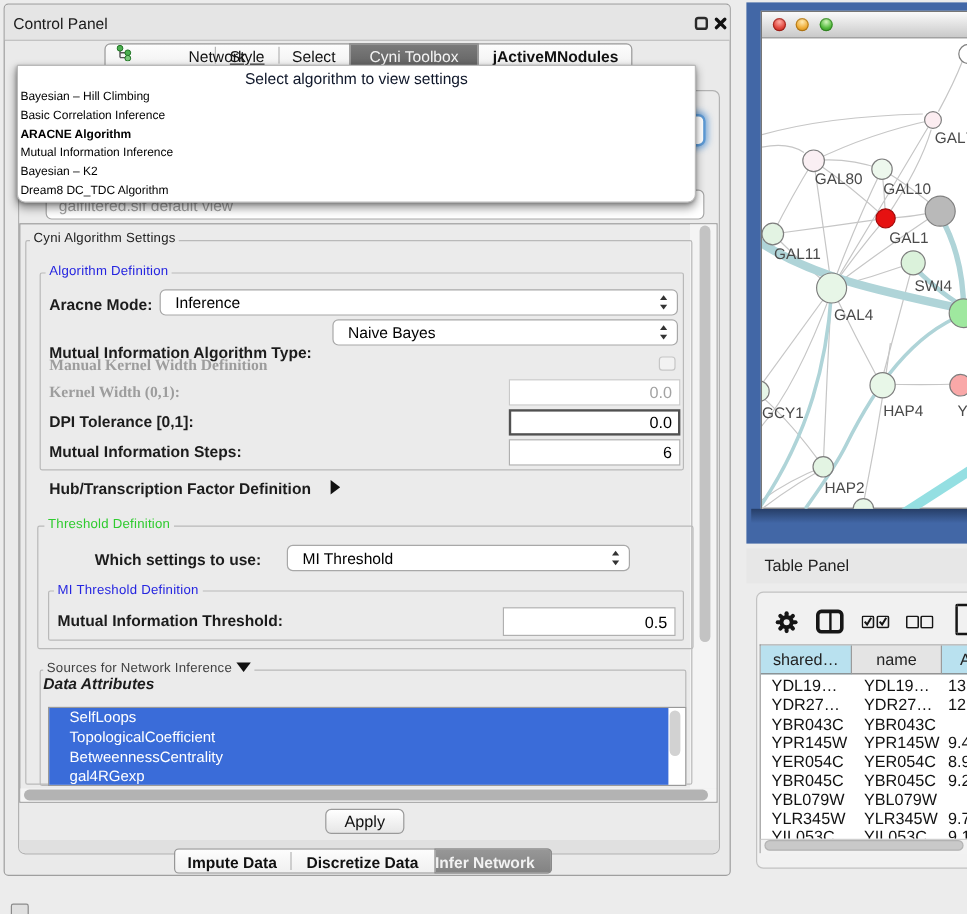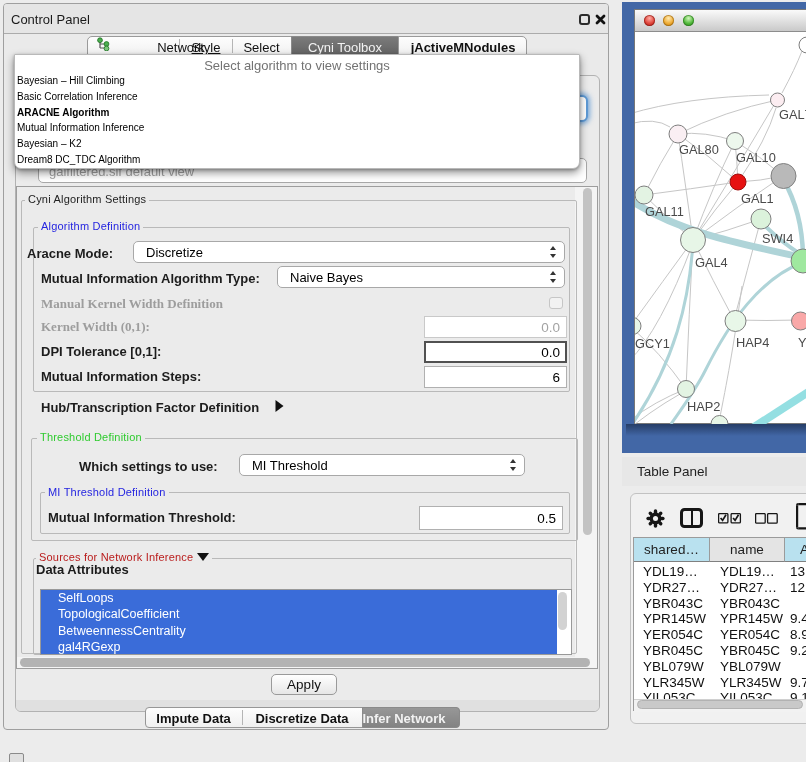--- a/index.html
+++ b/index.html
@@ -65,27 +65,27 @@
 
 <div class="abs" style="left:17px;top:657px;width:580px;height:11px;background:#f4f4f4;"></div>
 <div class="abs" style="left:20px;top:658px;width:570px;height:9px;background:#b3b3b3;border-radius:5px;"></div>
 
 <div class="etch" style="left:21px;top:200px;width:556px;height:454px;"></div>
 <div class="gtitle" style="left:25px;top:193px;color:#222;">Cyni Algorithm Settings</div>
 
 <div class="etch" style="left:33px;top:227px;width:537px;height:165px;"></div>
 <div class="gtitle" style="left:38px;top:220px;color:#2525e0;">Algorithm Definition</div>
 
-<div class="lbl abs" style="left:27px;top:246px;">Aracne Mode:</div>
+<div class="lbl abs" style="left:41px;top:246px;">Aracne Mode:</div>
 <div class="combo" style="left:133px;top:241px;width:432px;height:22px;border-radius:5px;">
     <span class="ar"></span>
-<div class="abs" style="left:12px;top:3px;">Discretize</div>
-  </div>
-
-<div class="lbl abs" style="left:41px;top:271px;">Mutual Information Algorithm Type:</div>
+<div class="abs" style="left:12px;top:3px;">Inference</div>
+  </div>
+
+<div class="lbl abs" style="left:41px;top:286px;">Mutual Information Algorithm Type:</div>
 <div class="combo" style="left:277px;top:266px;width:288px;height:22px;border-radius:5px;">
     <span class="ar"></span>
 <div class="abs" style="left:12px;top:3px;">Naive Bayes</div>
   </div>
 
 <div class="lbl abs dis" style="left:41px;top:296px;">Manual Kernel Width Definition</div>
 <div class="abs" style="left:549px;top:297px;width:14px;height:12px;background:#f2f2f2;border:1px solid #c6c6c6;border-radius:3px;box-sizing:border-box;"></div>
 
 <div class="lbl abs dis" style="left:41px;top:319px;">Kernel Width (0,1):</div>
 <div class="field" style="left:424px;top:316px;width:143px;height:22px;border-color:#c9c9c9;color:#a3a3a3;padding:3px 6px 0 0;">0.0</div>
@@ -109,40 +109,40 @@
     <span class="ar"></span>
 <div class="abs" style="left:12px;top:3px;text-align:center;">MI Threshold</div>
   </div>
 
 <div class="etch" style="left:40px;top:492px;width:530px;height:42px;"></div>
 <div class="gtitle" style="left:45px;top:486px;color:#2525e0;">MI Threshold Definition</div>
 <div class="lbl abs" style="left:48px;top:510px;">Mutual Information Threshold:</div>
 <div class="field" style="left:419px;top:506px;width:144px;height:24px;padding:4px 6px 0 0;">0.5</div>
 
 <div class="etch" style="left:33px;top:558px;width:539px;height:97px;"></div>
-<div class="gtitle" style="left:36px;top:551px;color:#b91c1c;">Sources for Network Inference <span style="display:inline-block;width:0;height:0;border:6.5px solid transparent;border-top:8.5px solid #111;border-bottom:none;vertical-align:0px;"></span></div>
-<div class="lbl abs" style="left:36px;top:562px;">Data Attributes</div>
+<div class="gtitle" style="left:36px;top:551px;color:#404040;">Sources for Network Inference <span style="display:inline-block;width:0;height:0;border:6.5px solid transparent;border-top:8.5px solid #111;border-bottom:none;vertical-align:0px;"></span></div>
+<div class="lbl abs" style="left:36px;top:562px;font-style:italic;">Data Attributes</div>
 <div class="abs" style="left:40px;top:589px;width:532px;height:66px;background:#fff;border:1px solid #999;box-sizing:border-box;"></div>
 <div class="abs" style="left:41px;top:590px;width:516px;height:64px;background:#3a6cd9;"></div>
 <div class="abs" style="left:58px;top:590px;font-size:12.5px;color:#fff;line-height:16.4px;">SelfLoops<br>TopologicalCoefficient<br>BetweennessCentrality<br>gal4RGexp</div>
 <div class="abs" style="left:558px;top:592px;width:9px;height:38px;background:#d2d2d2;border-radius:5px;"></div>
 
 <div class="abs" style="left:271px;top:674px;width:66px;height:21px;background:linear-gradient(#ffffff,#e6e6e6);border:1px solid #9a9a9a;border-radius:5px;box-sizing:border-box;text-align:center;font-size:13.5px;color:#111;padding-top:2px;">Apply</div>
 
 <div class="abs" style="left:145px;top:707px;width:315px;height:21px;background:linear-gradient(#fdfdfd,#f0f0f0);border:1px solid #969696;border-radius:4px;box-sizing:border-box;"></div>
 <div class="abs" style="left:242px;top:710px;width:1px;height:15px;background:#b5b5b5;"></div>
 <div class="abs" style="left:362px;top:707px;width:98px;height:21px;background:linear-gradient(#979797,#838383);border:1px solid #8a8a8a;border-radius:0 4px 4px 0;box-sizing:border-box;"></div>
 <div class="abs" style="left:145px;top:711px;width:97px;text-align:center;font-size:13px;font-weight:bold;color:#111;">Impute Data</div>
 <div class="abs" style="left:242px;top:711px;width:120px;text-align:center;font-size:13px;font-weight:bold;color:#111;">Discretize Data</div>
 <div class="abs" style="left:362px;top:711px;width:84px;text-align:center;font-size:13px;font-weight:bold;color:#f2f2f2;">Infer Network</div>
 
 <div class="abs" style="left:9px;top:753px;width:13px;height:9px;background:#e0e0e0;border:1.5px solid #8a8a8a;border-radius:2px;"></div>
 
 <div class="abs" style="left:14px;top:54px;width:566px;height:115px;background:#fff;border:1px solid #b9b9b9;border-radius:1px 1px 7px 7px;box-shadow:0 4px 8px rgba(0,0,0,.42),0 1px 3px rgba(0,0,0,.25);box-sizing:border-box;z-index:20;"></div>
-<div class="abs" style="left:14px;top:58px;width:566px;text-align:center;font-size:13px;color:#737373;z-index:21;">Select algorithm to view settings</div>
+<div class="abs" style="left:14px;top:58px;width:566px;text-align:center;font-size:13px;color:#0f172a;z-index:21;">Select algorithm to view settings</div>
 <div class="abs" style="left:17px;top:73px;font-size:10px;color:#000;line-height:15.8px;z-index:21;">Bayesian – Hill Climbing<br>Basic Correlation Inference<br><span class="b">ARACNE Algorithm</span><br>Mutual Information Inference<br>Bayesian – K2<br>Dream8 DC_TDC Algorithm</div>
 
 <div class="abs" style="left:622px;top:2px;width:184px;height:451px;background:#4267a6;"></div>
 
 <div class="abs" style="left:626px;top:424px;width:180px;height:12px;background:linear-gradient(rgba(10,20,40,.5),rgba(10,20,40,0));"></div>
 
 <div class="abs" style="left:634px;top:9px;width:172px;height:415px;background:#fff;border:1px solid #777;border-right:none;box-sizing:border-box;"></div>
 <div class="abs" style="left:635px;top:10px;width:171px;height:21px;background:linear-gradient(#fafafa,#c9c9c9);border-bottom:1px solid #8d8d8d;"></div>
 <div class="abs" style="left:644px;top:15px;width:11px;height:11px;border-radius:50%;background:radial-gradient(circle at 50% 30%,#ffaca4,#e0463c 55%,#a8190f);box-shadow:inset 0 0 0 1px rgba(122,18,12,.55);"></div>
 <div class="abs" style="left:663px;top:15px;width:11px;height:11px;border-radius:50%;background:radial-gradient(circle at 50% 30%,#ffeab2,#efac35 55%,#b5740c);box-shadow:inset 0 0 0 1px rgba(140,90,8,.55);"></div>

